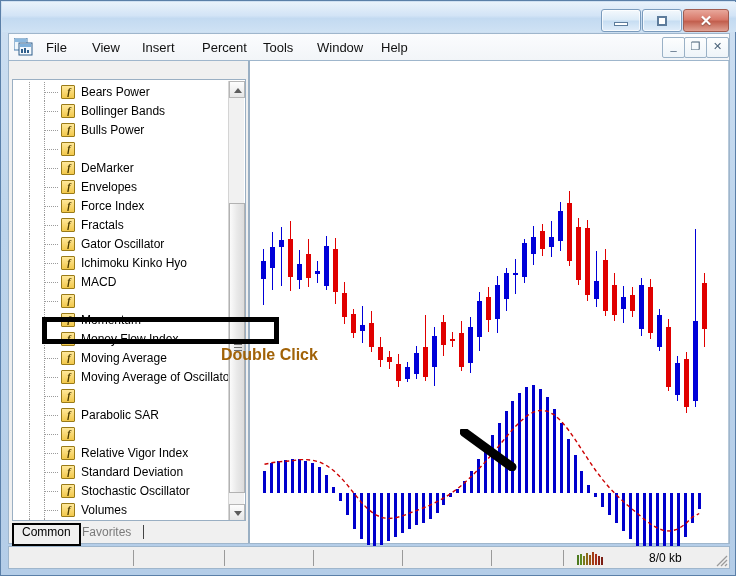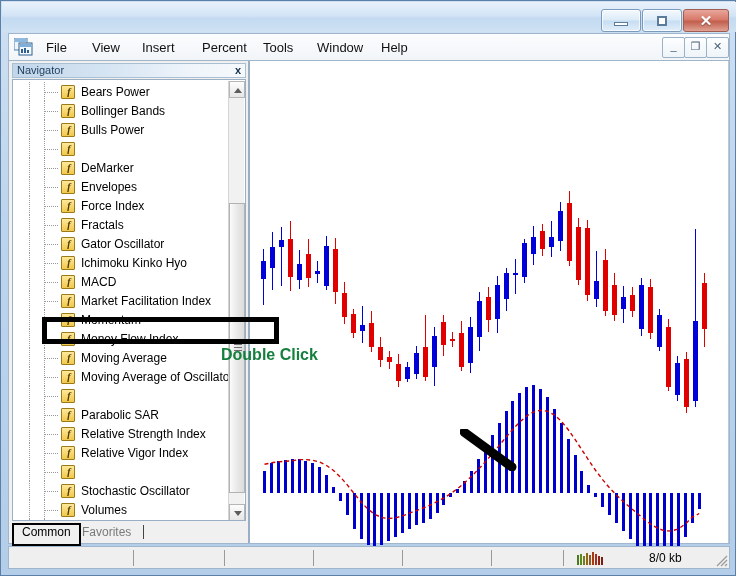--- a/index.html
+++ b/index.html
@@ -120,21 +120,21 @@
   #chart-sep{position:absolute;left:239px;top:0;width:2px;height:482px;background:#9aafc3;}
   #chart-right-line{position:absolute;right:0;top:0;width:1px;height:482px;background:#b7c9da;}
   .wick{position:absolute;width:1px;}
   .body{position:absolute;width:5px;}
   .up{background:#0000d8;}
   .dn{background:#e00000;}
   .mbar{position:absolute;width:3px;background:#0000cc;}
   #sigline{position:absolute;left:0;top:0;width:479px;height:482px;pointer-events:none;}
 
   
-  #ann-double{position:absolute;left:212px;top:285px;font:bold 16px "Liberation Sans",sans-serif;color:#15803d;}
+  #ann-double{position:absolute;left:212px;top:285px;font:bold 16px "Liberation Sans",sans-serif;color:#a16207;}
   #ann-macd{position:absolute;left:411px;top:337px;font:bold 21px "Liberation Sans",sans-serif;color:#000;
             text-shadow:0 0 2px rgba(214,150,60,.85);}
   #ann-arrow{position:absolute;left:451px;top:368px;width:62px;height:42px;}
   #macd-hl{position:absolute;left:33px;top:256px;width:237px;height:27px;border:5px solid #000;box-sizing:border-box;background:transparent;}
 
   
   #statusbar{
     position:absolute;left:7px;top:545px;width:722px;height:23px;
     background:#efefef;border:1px solid #9fb6cc;box-sizing:border-box;
   }
@@ -179,24 +179,20 @@
     <div class="menu-item" style="left:367px">Help</div>
 
     <div class="mbtn" id="mb-min">_</div>
     <div class="mbtn" id="mb-res">❐</div>
     <div class="mbtn" id="mb-cls">✕</div>
   </div>
 
   <div id="workspace">
 
     <div id="navigator">
-      <div id="nav-title">
-        <span id="nav-title-text">Navigator</span>
-        <span id="nav-close">x</span>
-      </div>
 
       <div id="nav-list">
         <div id="tree-rows">
             <div class="tree-row" style="top: 2px;">
               <span class="tdot" style="left:16px"></span>
               <span class="tdot" style="left:31px;height:20px"></span>
               <span class="tdash" style="left:32px"></span>
               <span class="ficon">
                 <i>f</i>
               </span>
@@ -291,21 +287,20 @@
               </span>
               <span class="tlabel">MACD</span>
             </div>
             <div class="tree-row" style="top: 211px;">
               <span class="tdot" style="left:16px"></span>
               <span class="tdot" style="left:31px;height:20px"></span>
               <span class="tdash" style="left:32px"></span>
               <span class="ficon">
                 <i>f</i>
               </span>
-              <span class="tlabel">Market Facilitation Index</span>
             </div>
             <div class="tree-row" style="top: 230px;">
               <span class="tdot" style="left:16px"></span>
               <span class="tdot" style="left:31px;height:20px"></span>
               <span class="tdash" style="left:32px"></span>
               <span class="ficon">
                 <i>f</i>
               </span>
               <span class="tlabel">Momentum</span>
             </div>
@@ -353,38 +348,38 @@
               </span>
               <span class="tlabel">Parabolic SAR</span>
             </div>
             <div class="tree-row" style="top: 344px;">
               <span class="tdot" style="left:16px"></span>
               <span class="tdot" style="left:31px;height:20px"></span>
               <span class="tdash" style="left:32px"></span>
               <span class="ficon">
                 <i>f</i>
               </span>
-              <span class="tlabel">Relative Strength Index</span>
             </div>
             <div class="tree-row" style="top: 363px;">
               <span class="tdot" style="left:16px"></span>
               <span class="tdot" style="left:31px;height:20px"></span>
               <span class="tdash" style="left:32px"></span>
               <span class="ficon">
                 <i>f</i>
               </span>
               <span class="tlabel">Relative Vigor Index</span>
             </div>
             <div class="tree-row" style="top: 382px;">
               <span class="tdot" style="left:16px"></span>
               <span class="tdot" style="left:31px;height:20px"></span>
               <span class="tdash" style="left:32px"></span>
               <span class="ficon">
                 <i>f</i>
               </span>
+              <span class="tlabel">Standard Deviation</span>
             </div>
             <div class="tree-row" style="top: 401px;">
               <span class="tdot" style="left:16px"></span>
               <span class="tdot" style="left:31px;height:20px"></span>
               <span class="tdash" style="left:32px"></span>
               <span class="ficon">
                 <i>f</i>
               </span>
               <span class="tlabel">Stochastic Oscillator</span>
             </div>

